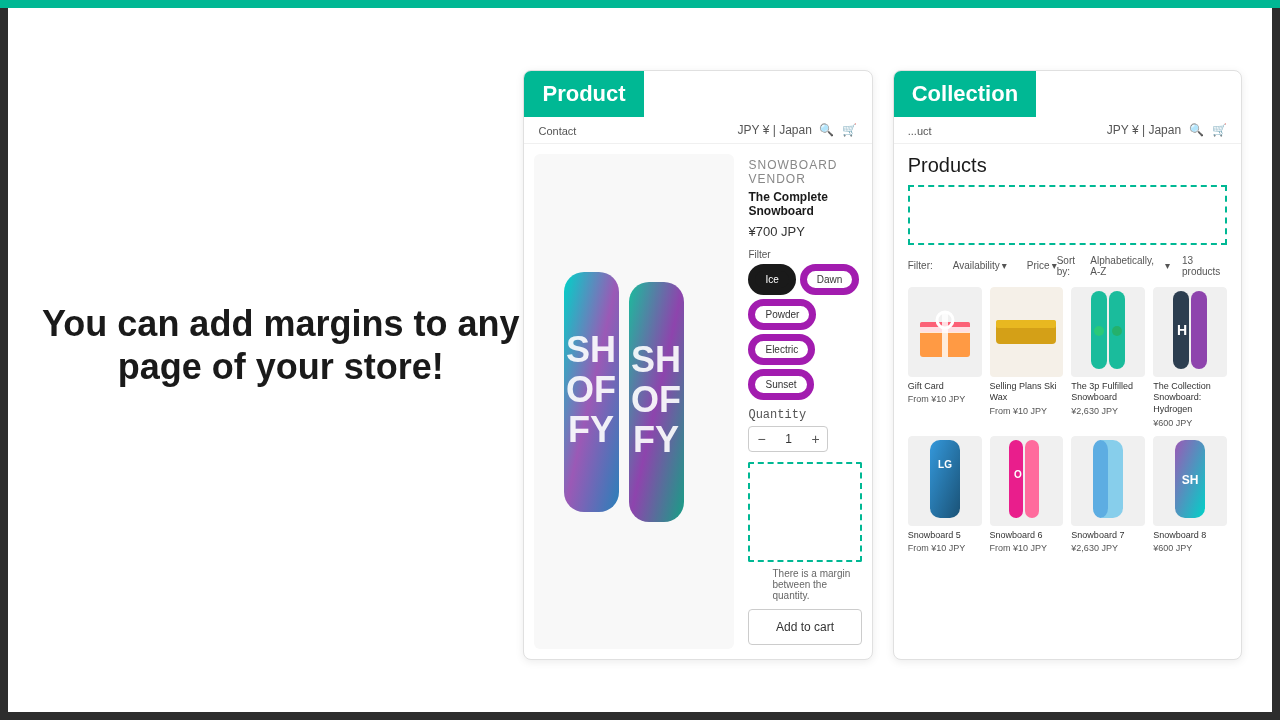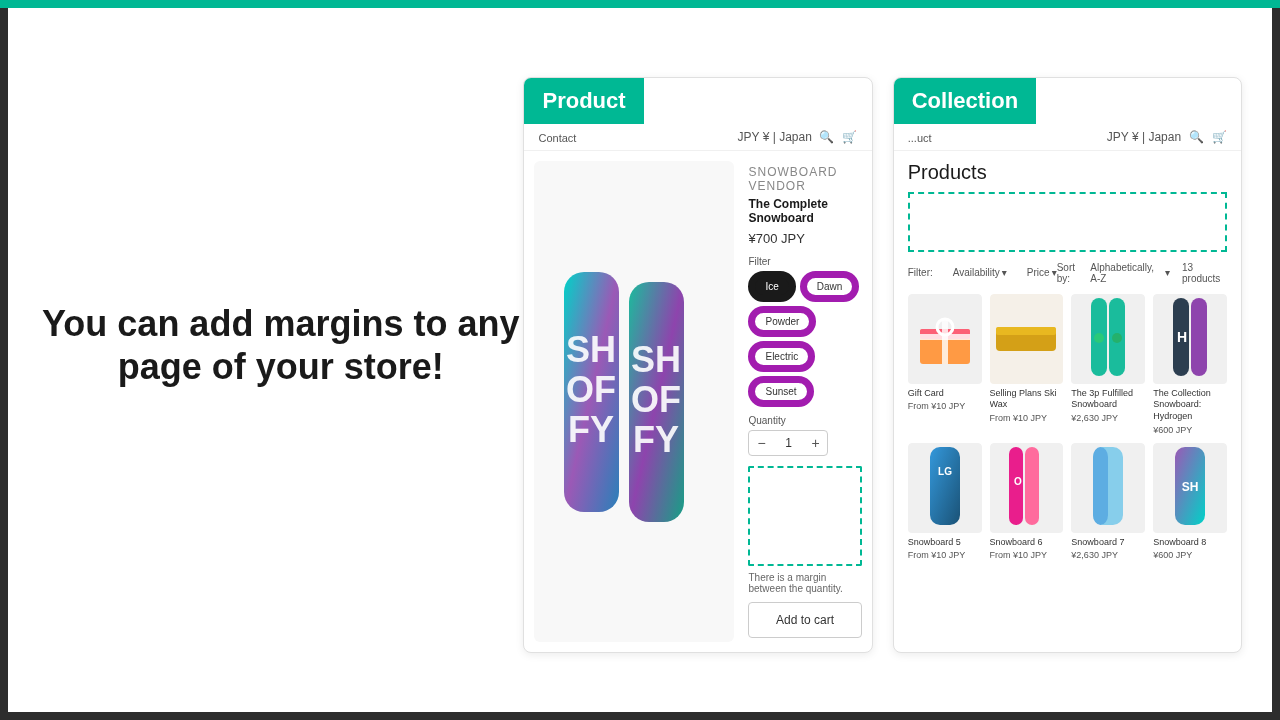--- a/index.html
+++ b/index.html
@@ -133,23 +133,24 @@
       cursor: pointer;
       background: #fff;
       color: #333;
     }
     .color-btn.active {
       background: #1a1a1a;
       color: #fff;
       border-color: #1a1a1a;
     }
     .qty-label {
-      font-size: 10px;
+      font-size: 12px;
       color: #555;
       margin-bottom: 4px;
+      font-family: Liberation Mono, monospace;
     }
     .qty-control {
       display: flex;
       align-items: center;
       border: 1px solid #ccc;
       border-radius: 4px;
       width: 80px;
       margin-bottom: 10px;
     }
     .qty-btn {
@@ -175,20 +176,21 @@
       border: 2px dashed #00b894;
       border-radius: 2px;
       height: 100px;
       margin: 6px 0;
       width: 100%;
     }
     .margin-note {
       font-size: 10px;
       color: #666;
       margin-bottom: 8px;
+      margin-left: 24px;
     }
     .add-to-cart-btn {
       width: 100%;
       padding: 10px;
       background: #fff;
       border: 1px solid #ccc;
       border-radius: 4px;
       font-size: 12px;
       cursor: pointer;
       color: #333;

